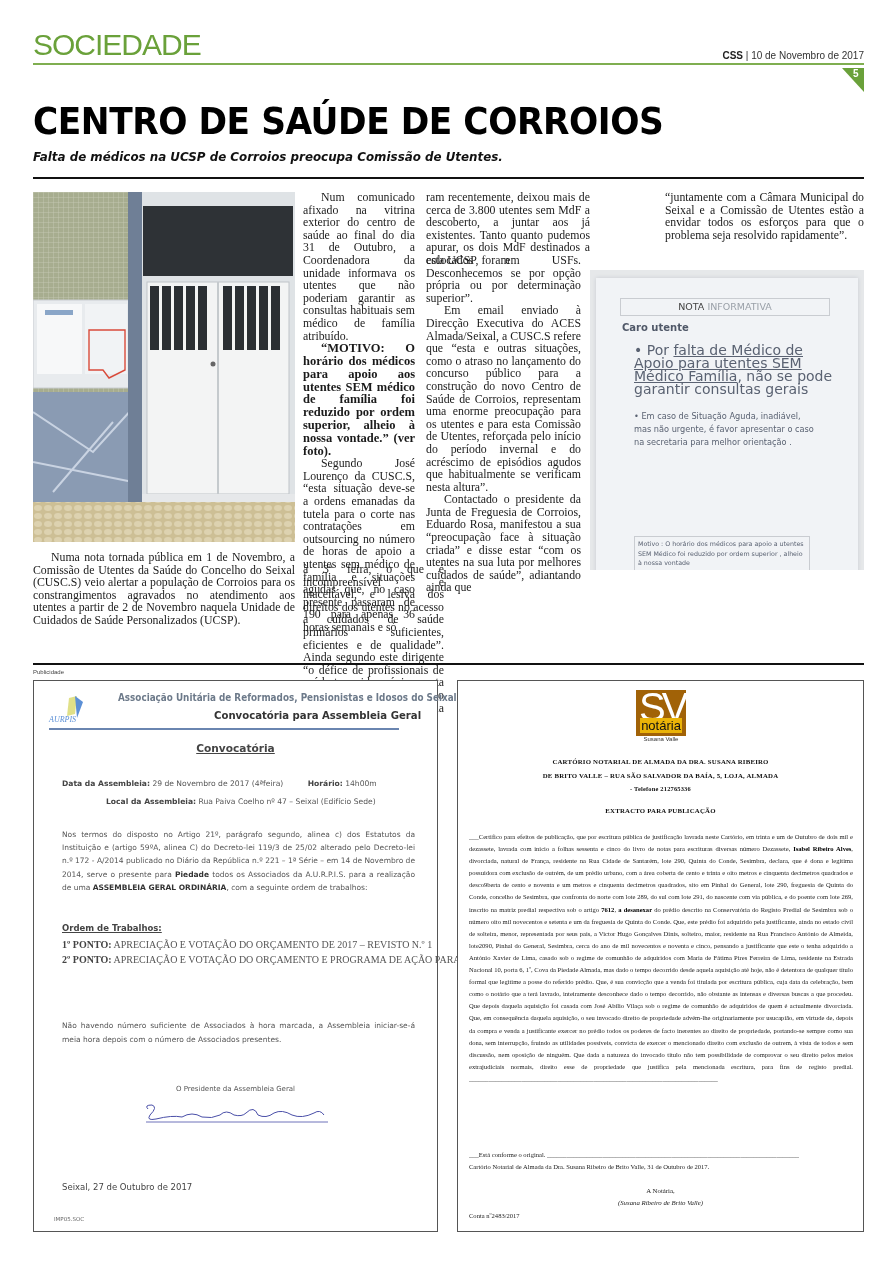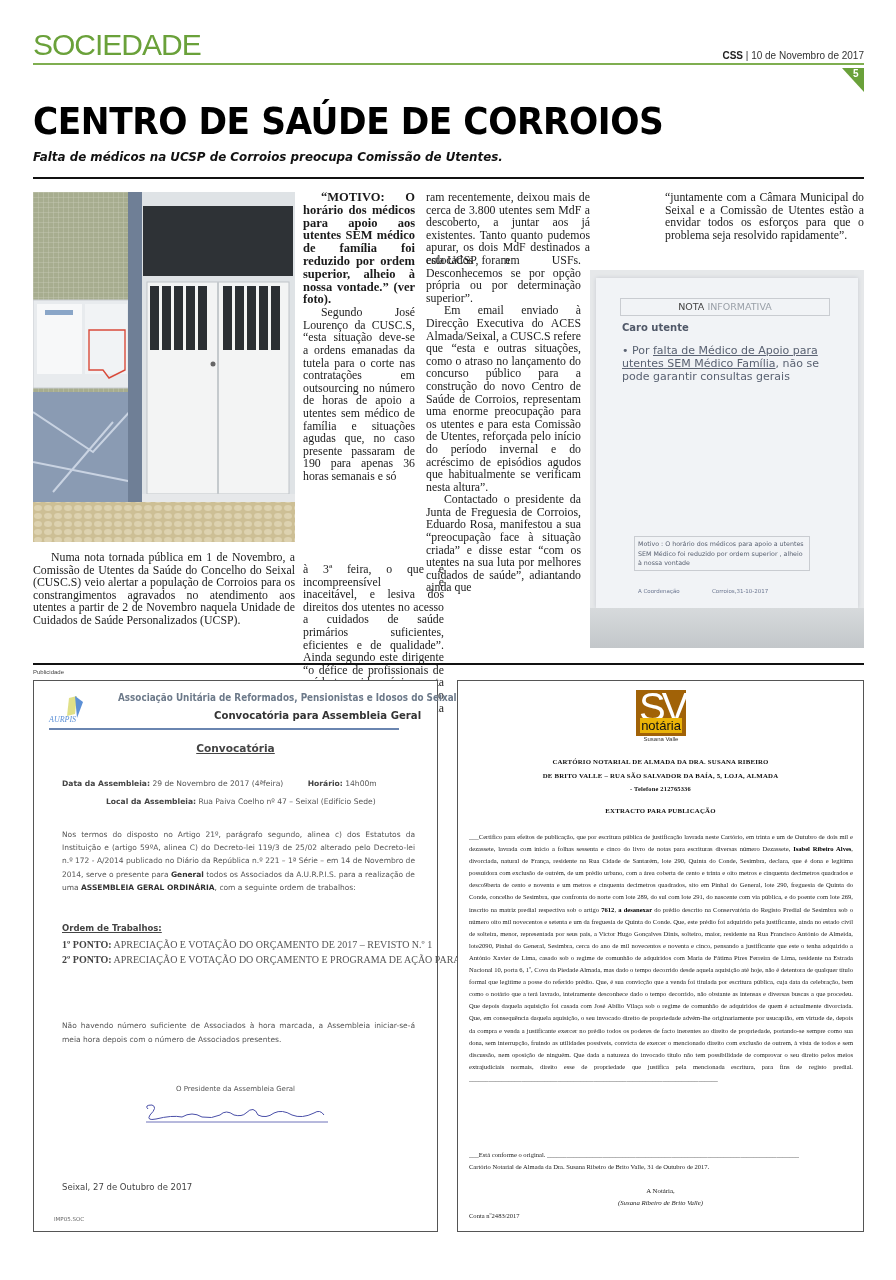--- a/index.html
+++ b/index.html
@@ -12,21 +12,21 @@
   .issue-info b { font-weight: bold; color: #222; }
   .page-flag { position: absolute; left: 842px; top: 68px; width: 22px; height: 24px; }
   .page-flag svg { display: block; }
   .page-num { position: absolute; left: 853px; top: 68px; font-family: "Liberation Sans", sans-serif; font-weight: bold; font-size: 10px; color: #fff; }
 
   .headline { position: absolute; left: 33px; top: 100px; font-family: "DejaVu Sans", sans-serif; font-weight: bold; font-size: 37px; letter-spacing: -0.5px; color: #000; transform: scaleX(0.93); transform-origin: left; }
   .subhead { position: absolute; left: 33px; top: 149px; font-family: "DejaVu Sans", sans-serif; font-style: italic; font-weight: bold; font-size: 12.5px; color: #111; transform: scaleX(0.95); transform-origin: left; }
   .subhead-rule { position: absolute; left: 33px; top: 177px; width: 831px; height: 1.5px; background: #111; }
 
   .photo1 { position: absolute; left: 33px; top: 192px; width: 262px; height: 350px; overflow: hidden; background: #9aa39b; }
-  .photo2 { position: absolute; left: 590px; top: 270px; width: 274px; height: 378px; overflow: hidden; background: #e6e8ea; }
+  .photo2 { position: absolute; left: 590px; top: 270px; width: 274px; height: 300px; overflow: hidden; background: #e6e8ea; }
 
   .col { position: absolute; font-size: 11.8px; line-height: 12.6px; text-align: justify; hyphens: manual; }
   .col p { text-indent: 18px; margin-bottom: 0; }
   .col p.gap { }
   .col p.bold { font-weight: bold; font-size: 12.5px; line-height: 12.8px; }
 
   .pub-rule { position: absolute; left: 33px; top: 663px; width: 831px; height: 1.5px; background: #111; }
   .pub-label { position: absolute; left: 33px; top: 669px; font-family: "Liberation Sans", sans-serif; font-size: 6px; color: #444; }
 
   .ad-left { position: absolute; left: 33px; top: 680px; width: 405px; height: 552px; border: 1.5px solid #555; background: #fff; font-family: "DejaVu Sans", sans-serif; color: #333; }
@@ -127,35 +127,39 @@
   </svg>
 </div>
 
 <div class="photo2">
   <div style="position:absolute;left:6px;top:8px;width:262px;height:330px;background:#f1f3f6;box-shadow:0 0 4px #c8ccd2;"></div>
   <div style="position:absolute;left:30px;top:28px;width:210px;height:18px;border:1px solid #c9ccd1;text-align:center;font-family:'DejaVu Sans',sans-serif;font-size:9.5px;line-height:16px;color:#555;">
     <span style="color:#444;">NOTA</span>
     <span style="color:#9aa0a8;">INFORMATIVA</span>
   </div>
   <div style="position:absolute;left:32px;top:52px;font-family:'DejaVu Sans',sans-serif;font-weight:bold;font-size:10px;color:#505868;">Caro utente</div>
-  <div style="position:absolute;left:32px;top:74px;width:200px;font-family:'DejaVu Sans',sans-serif;font-size:11px;line-height:13px;color:#5a6272;">
+  <div style="position:absolute;left:44px;top:74px;width:200px;font-family:'DejaVu Sans',sans-serif;font-size:14px;line-height:13px;color:#5a6272;">
     • <span>Por</span>
     <u>falta de Médico de Apoio para utentes SEM Médico Família</u><span>, não se pode garantir consultas gerais</span>
+  </div>
+  <div style="position:absolute;left:44px;top:140px;width:180px;font-family:'DejaVu Sans',sans-serif;font-size:8.2px;line-height:13px;color:#5a6272;">
+    • <span>Em caso de Situação Aguda, inadiável, mas não urgente, é favor apresentar o caso na secretaria para melhor orientação .</span>
   </div>
   <div style="position:absolute;left:44px;top:266px;width:176px;border:1px solid #c9ccd1;padding:2px 3px;font-family:'DejaVu Sans',sans-serif;font-size:6.3px;line-height:9.5px;color:#5a6272;">Motivo : O horário dos médicos para apoio a utentes SEM Médico foi reduzido por ordem superior , alheio à nossa vontade</div>
   <div style="position:absolute;left:48px;top:318px;font-family:'DejaVu Sans',sans-serif;font-size:5.5px;color:#6b7690;">A Coordenação</div>
   <div style="position:absolute;left:122px;top:318px;font-family:'DejaVu Sans',sans-serif;font-size:5.5px;color:#6b7690;">Corroios,31-10-2017</div>
   <div style="position:absolute;left:0;top:338px;width:274px;height:40px;background:linear-gradient(#d7dadc,#c3c7ca);"></div>
 </div>
 
 <div class="col" style="left:33px;top:551px;width:262px;">
   <p>Numa nota tornada pública em 1 de Novembro, a Comissão de Utentes da Saúde do Concelho do Seixal (CUSC.S) veio alertar a população de Corroios para os constrangimentos agravados no atendimento aos utentes a partir de 2 de Novembro naquela Unidade de Cuidados de Saúde Personalizados (UCSP).</p>
 </div>
 
 <div class="col" style="left:303px;top:191px;width:112px;">
+  <p>Num comunicado afixado na vitrina exterior do centro de saúde ao final do dia 31 de Outubro, a Coordenadora da unidade informava os utentes que não poderiam garantir as consultas habituais sem médico de família atribuído.</p>
   <p class="gap bold">“MOTIVO: O horário dos médicos para apoio aos utentes SEM médico de família foi reduzido por ordem superior, alheio à nossa vontade.” (ver foto).</p>
   <p class="gap">Segundo José Lourenço da CUSC.S, “esta situação deve-se a ordens emanadas da tutela para o corte nas contratações em outsourcing no número de horas de apoio a utentes sem médico de família e situações agudas que, no caso presente passaram de 190 para apenas 36 horas semanais e só</p>
 </div>
 <div class="col" style="left:303px;top:563px;width:141px;">
   <p style="text-indent:0">à 3ª feira, o que é incompreensível e inaceitável, e lesiva dos direitos dos utentes no acesso a cuidados de saúde primários suficientes, eficientes e de qualidade”. Ainda segundo este dirigente “o défice de profissionais de saúde tem sido crónico nesta unidade e a não reposição dos dois Médicos de Família (MdF) que saí-</p>
 </div>
 
 <div class="col" style="left:426px;top:191px;width:164px;">
   <p style="text-indent:0">ram recentemente, deixou mais de cerca de 3.800 utentes sem MdF a descoberto, a juntar aos já existentes. Tanto quanto pudemos apurar, os dois MdF destinados a esta UCSP, foram</p>
 </div>
@@ -191,21 +195,21 @@
     <b style="margin-left:22px;">Horário:</b>
     <span>14h00m</span>
   </div>
   <div class="aurpis-line" style="top:116px;padding-left:44px;">
     <b>Local da Assembleia:</b>
     <span>Rua Paiva Coelho nº 47 – Seixal (Edifício Sede)</span>
   </div>
 
   <div class="aurpis-para" style="top:147px;">
     <span>Nos termos do disposto no Artigo 21º, parágrafo segundo, alinea c) dos Estatutos da Instituição e (artigo 59ºA, alinea C) do Decreto-lei 119/3 de 25/02 alterado pelo Decreto-lei n.º 172 - A/2014 publicado no Diário da República n.º 221 – 1ª Série – em 14 de Novembro de 2014, serve o presente para</span>
-    <b>General</b>
+    <b>Piedade</b>
     <span>todos os Associados da A.U.R.P.I.S. para a realização de uma</span>
     <b>ASSEMBLEIA GERAL ORDINÁRIA</b><span>, com a seguinte ordem de trabalhos:</span>
   </div>
 
   <div class="aurpis-order-title">Ordem de Trabalhos:</div>
   <div class="aurpis-point" style="top:258px;">
     <b>1º PONTO:</b>
     <span>APRECIAÇÃO E VOTAÇÃO DO ORÇAMENTO DE 2017 – REVISTO N.º 1</span>
   </div>
   <div class="aurpis-point" style="top:273px;">

